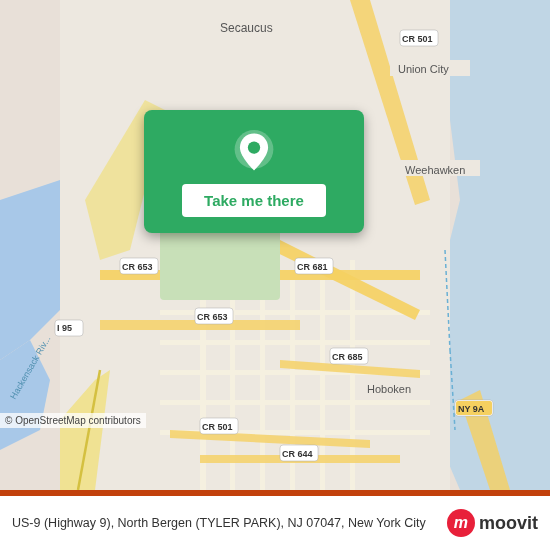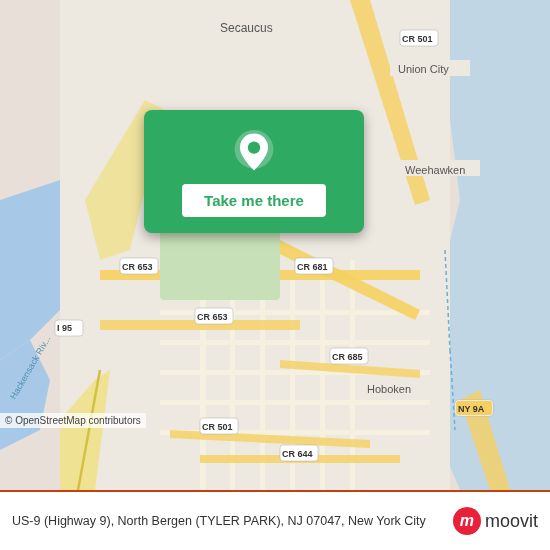--- a/index.html
+++ b/index.html
@@ -58,21 +58,21 @@
       font-weight: bold;
       cursor: pointer;
       white-space: nowrap;
     }
 
     
     #bottom-bar {
       width: 550px;
       height: 60px;
       background: white;
-      border-top: 2px solid #c2410c;
+      border-top: 6px solid #c2410c;
       display: flex;
       align-items: center;
       padding: 0 12px;
       position: relative;
     }
 
     #bottom-text {
       font-size: 12.5px;
       color: #333;
       flex: 1;
@@ -94,21 +94,21 @@
       display: flex;
       align-items: center;
       justify-content: center;
       color: white;
       font-size: 16px;
       font-weight: 900;
     }
 
     #moovit-word {
       font-size: 18px;
-      font-weight: normal;
+      font-weight: bold;
       color: #333;
     }
 
     #osm-credit {
       position: absolute;
       bottom: 62px;
       left: 0;
       background: rgba(255,255,255,0.75);
       font-size: 10px;
       color: #444;

